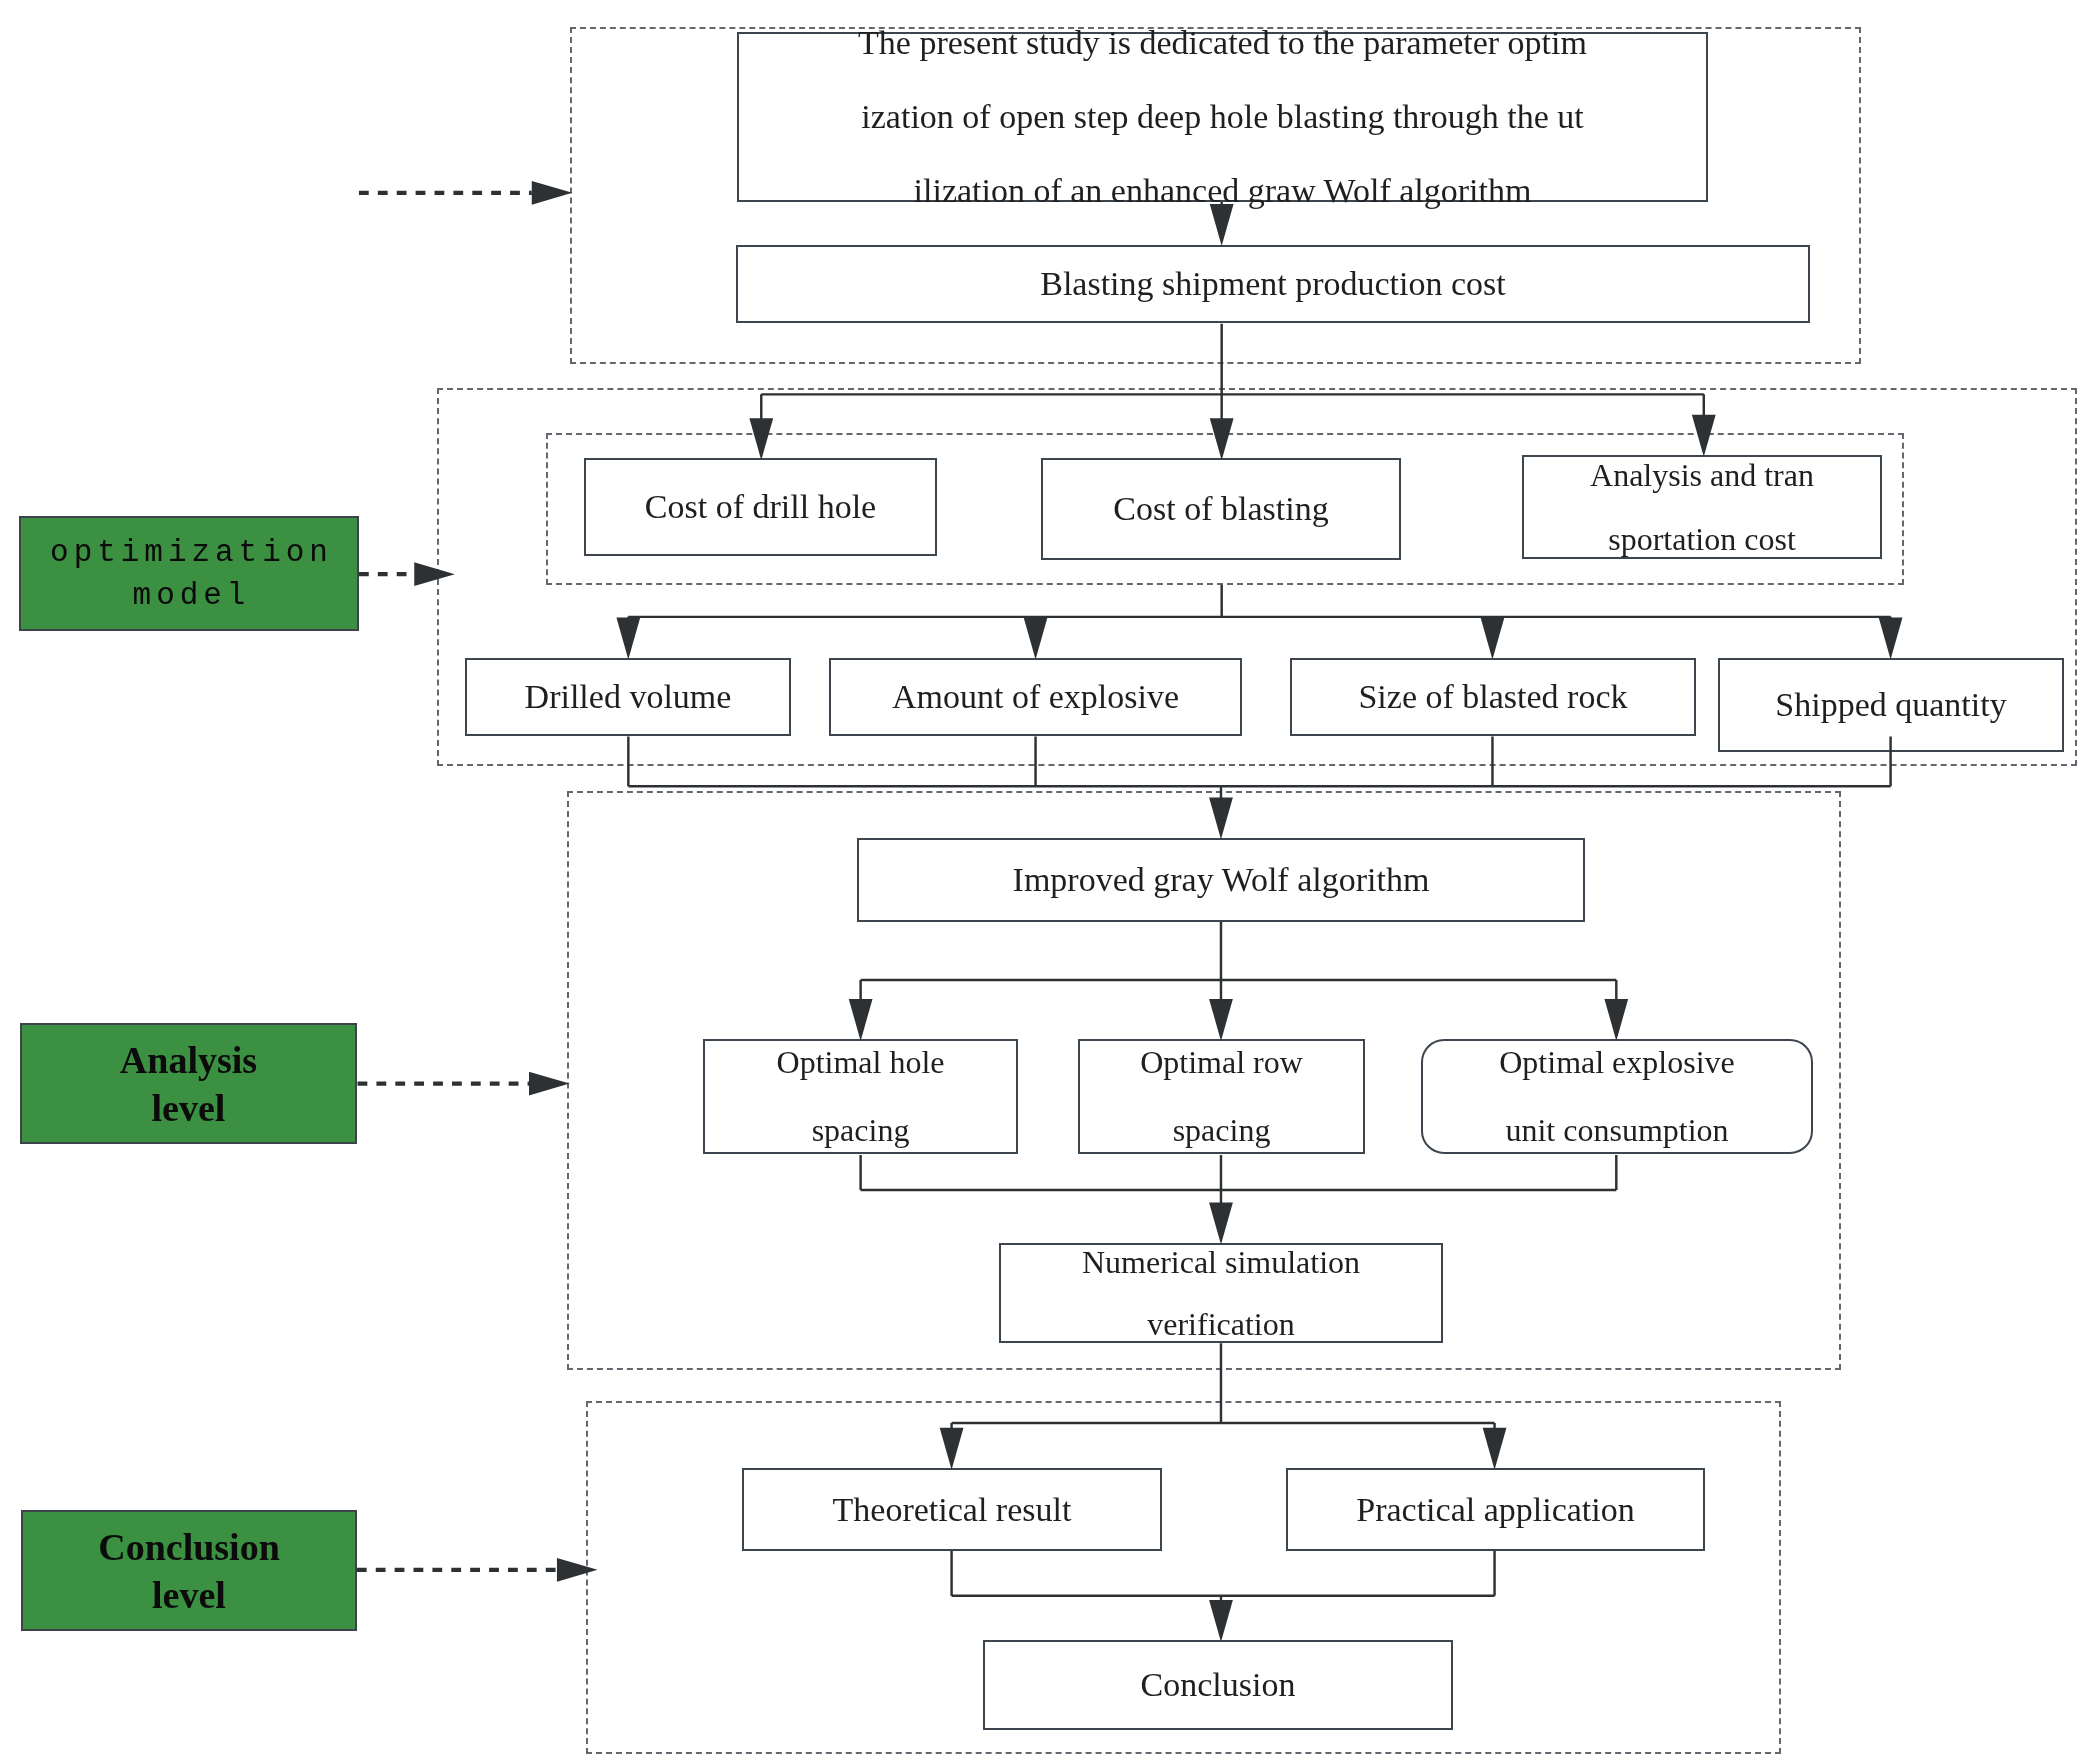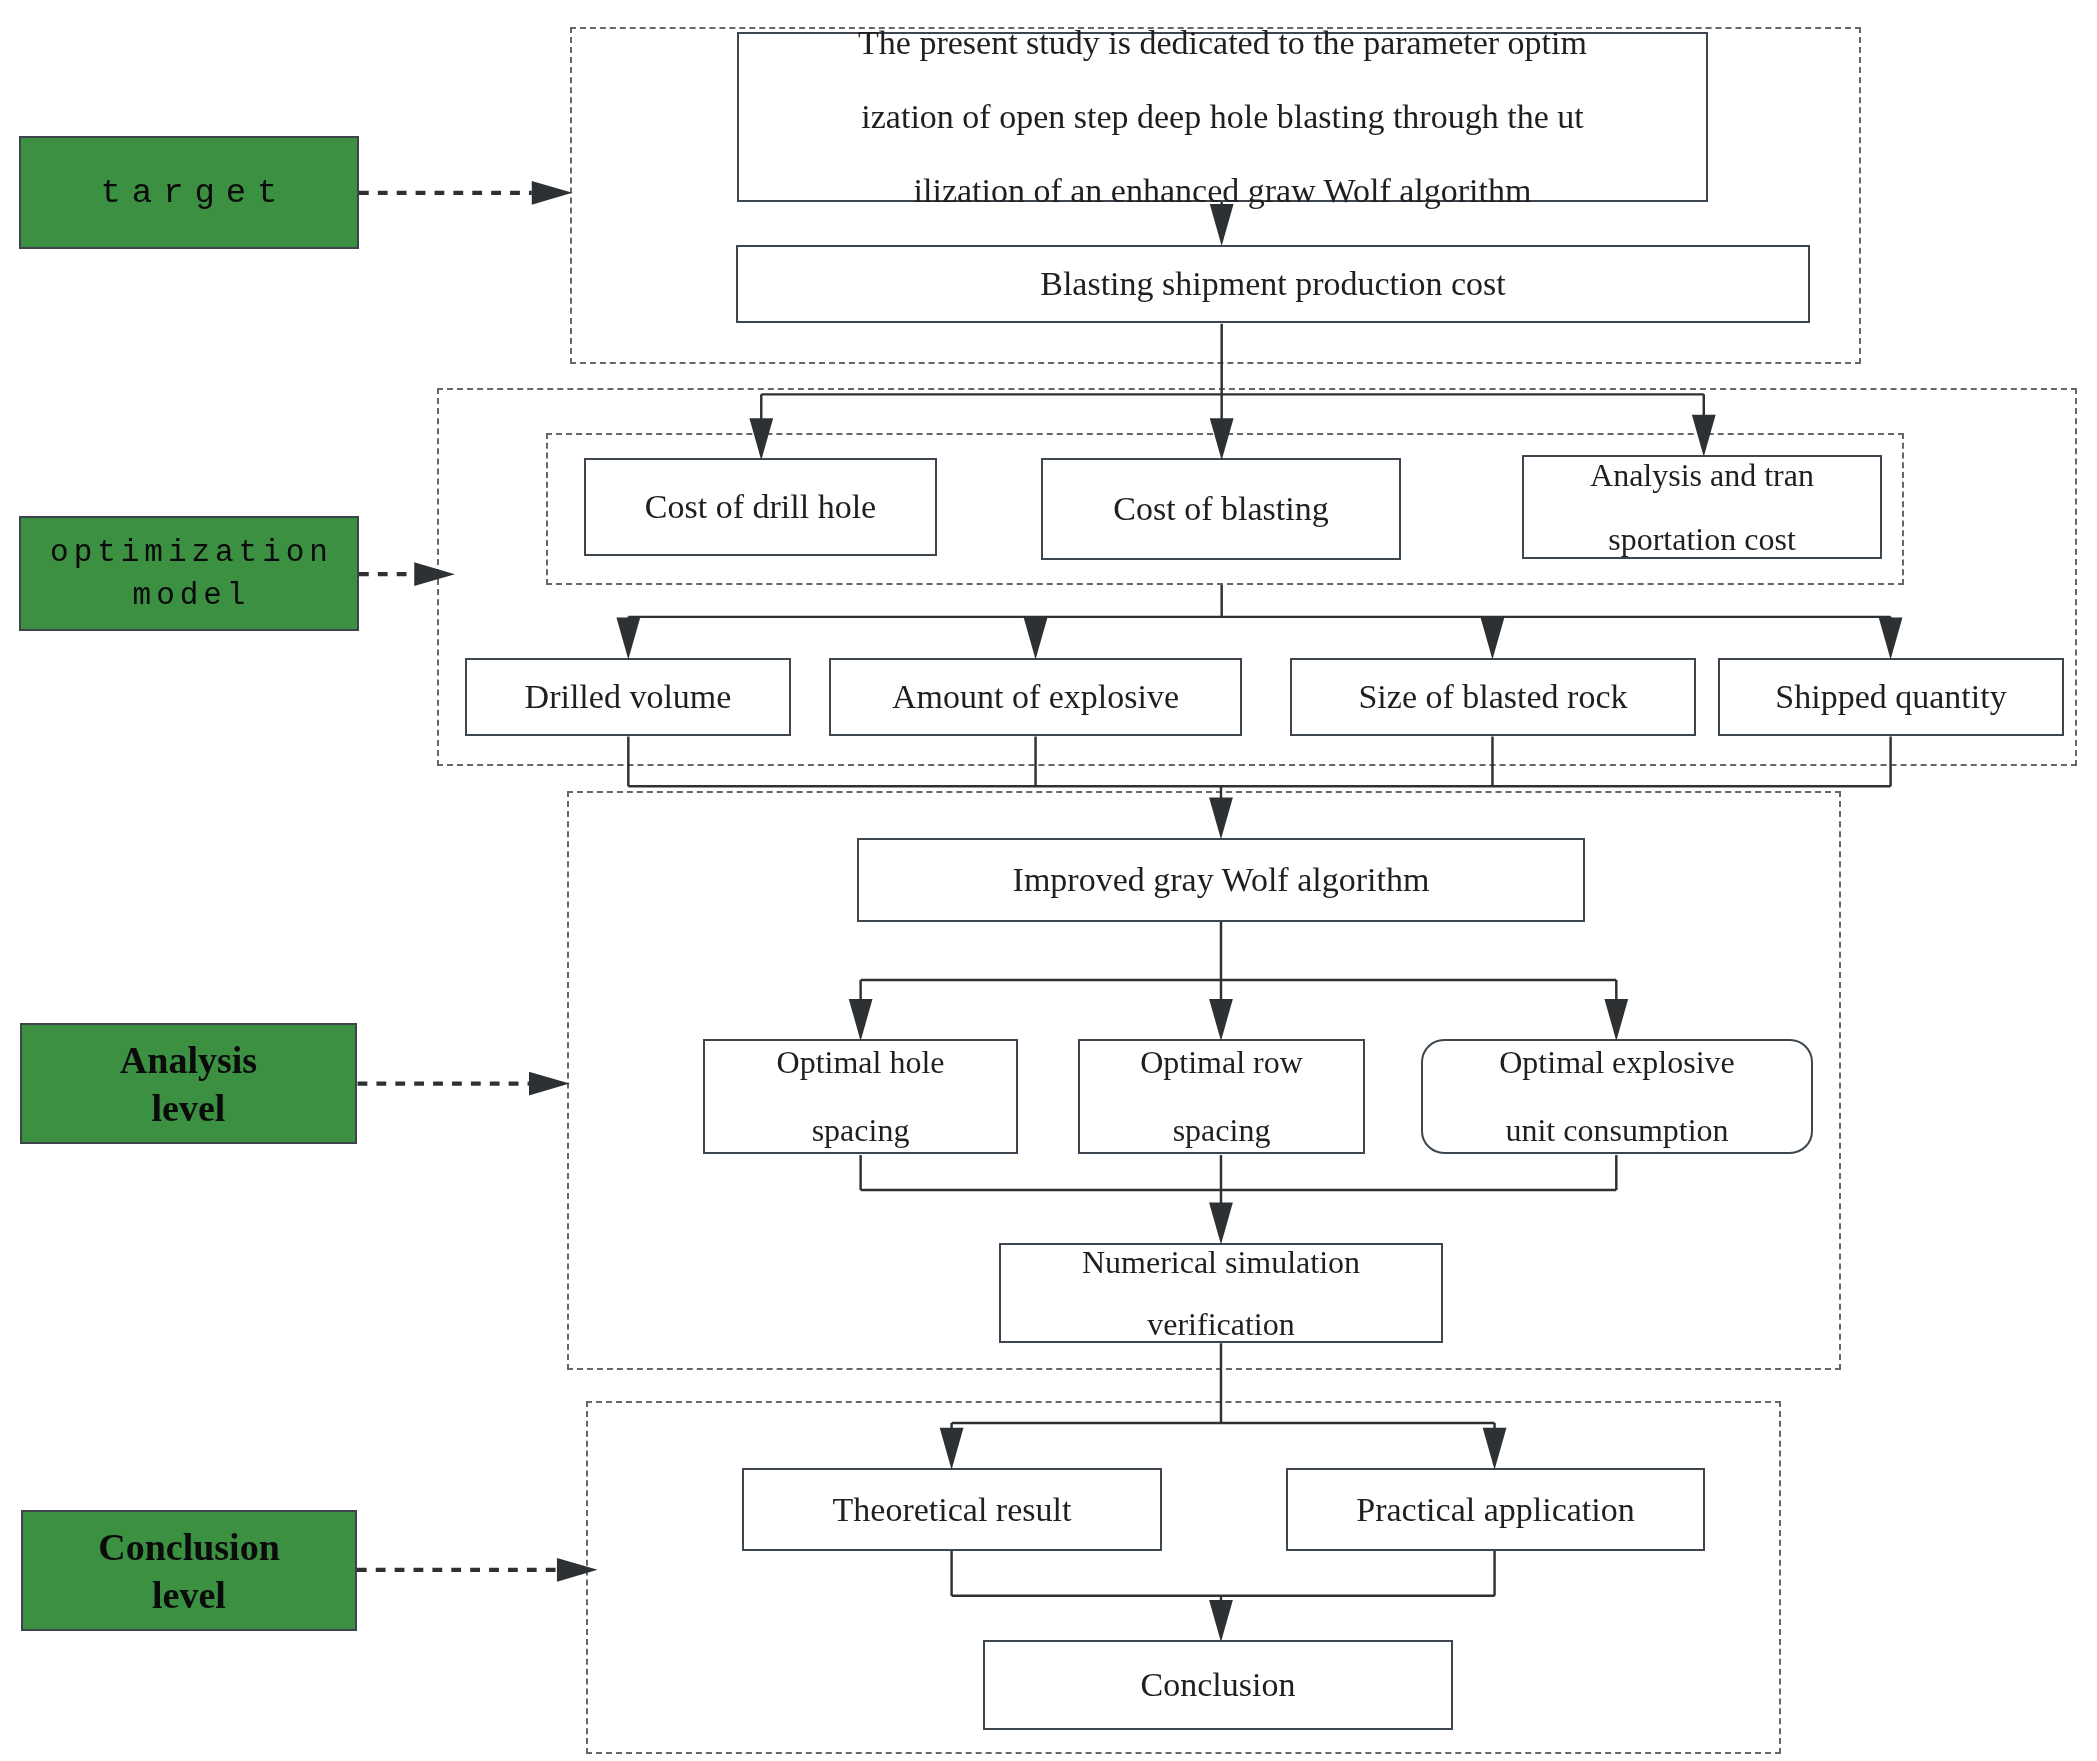--- a/index.html
+++ b/index.html
@@ -25,23 +25,20 @@
 <body>
 
 <div class="stage">
 
   <div class="dashbox" style="left:570px;top:26.6px;width:1291px;height:337px;"></div>
   <div class="dashbox" style="left:437px;top:388px;width:1640px;height:378px;"></div>
   <div class="dashbox dashdot" style="left:546px;top:433px;width:1358px;height:152px;"></div>
   <div class="dashbox" style="left:567px;top:791px;width:1274px;height:579px;"></div>
   <div class="dashbox" style="left:586px;top:1401px;width:1195px;height:353px;"></div>
 
-  <div class="gbox mono" style="left:19px;top:136px;width:340px;height:113px;font-size:34px;letter-spacing:0.32em;padding-left:0.32em;">
-    <span class="ln">target</span>
-  </div>
   <div class="gbox mono" style="left:19px;top:516px;width:340px;height:115px;font-size:31px;letter-spacing:0.16em;line-height:43px;padding-left:0.16em;">
     <span class="ln">optimization</span>
     <span class="ln">model</span>
   </div>
   <div class="gbox serifb" style="left:20px;top:1023px;width:337px;height:121px;font-size:38px;line-height:48px;">
     <span class="ln">Analysis</span>
     <span class="ln">level</span>
   </div>
   <div class="gbox serifb" style="left:21px;top:1510px;width:336px;height:121px;font-size:38px;line-height:48px;">
     <span class="ln">Conclusion</span>
@@ -69,21 +66,21 @@
   </div>
   <div class="fbox" style="left:465px;top:658px;width:326px;height:78px;font-size:34px;">
     <span class="ln">Drilled volume</span>
   </div>
   <div class="fbox" style="left:829px;top:658px;width:413px;height:78px;font-size:34px;">
     <span class="ln">Amount of explosive</span>
   </div>
   <div class="fbox" style="left:1290px;top:658px;width:406px;height:78px;font-size:34px;">
     <span class="ln">Size of blasted rock</span>
   </div>
-  <div class="fbox" style="left:1718px;top:658px;width:346px;height:78px;font-size:34px;">
+  <div class="fbox" style="left:1718px;top:658px;width:346px;height:94px;font-size:34px;">
     <span class="ln">Shipped quantity</span>
   </div>
 
   <div class="fbox" style="left:857px;top:838px;width:728px;height:84px;font-size:34px;">
     <span class="ln">Improved gray Wolf algorithm</span>
   </div>
   <div class="fbox" style="left:703px;top:1039px;width:315px;height:115px;font-size:32px;line-height:49px;">
     <span class="ln">Optimal hole</span>
     <span class="ln">spacing</span>
   </div>

